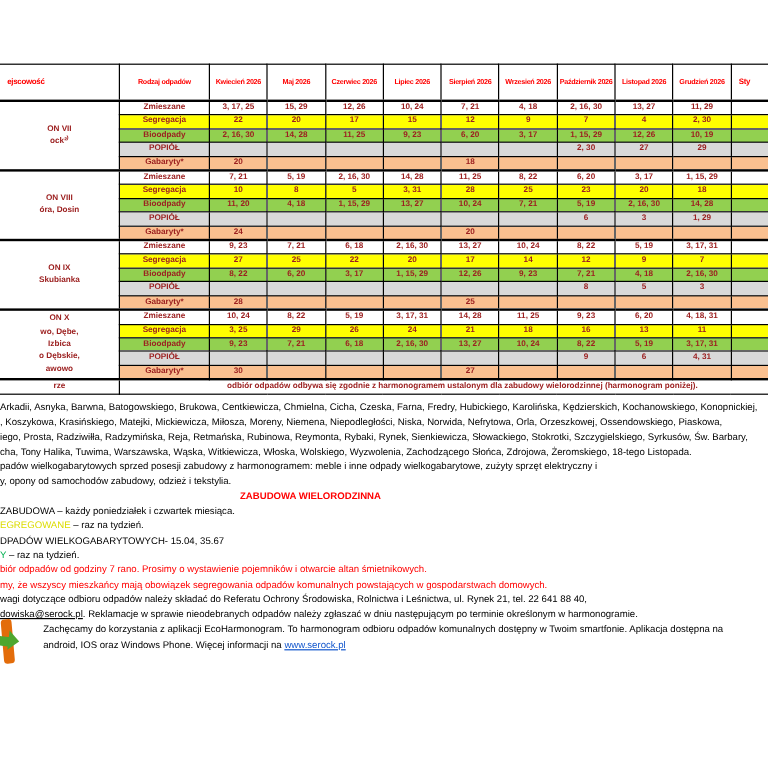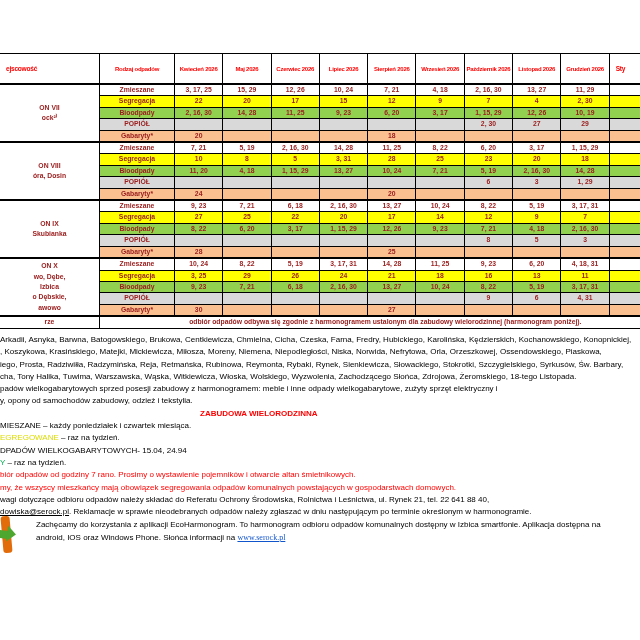--- a/index.html
+++ b/index.html
@@ -43,21 +43,21 @@
   
   .bottom{position:absolute;top:334px;left:0;width:700px;}
   .line{font-size:8px;line-height:12.3px;white-space:nowrap;color:#000;}
   .heading-line{
     font-size:8px;line-height:12.3px;color:var(--note_red);font-weight:bold;
     padding-left:200px;white-space:nowrap;
   }
   .c-yellow{color:var(--legend_yellow);text-align:right;}
   .c-green{color:var(--legend_green);}
   .c-red{color:var(--note_red);}
-  .c-blue{color:var(--link_blue);font-family:Liberation Serif, serif;}
+  .c-blue{color:var(--link_blue);}
   .u{text-decoration:underline;margin-top:20px;}
   .app-block{position:relative;margin-top:1px;}
   .app-block .line{margin-left:36px;}
   .logo{position:absolute;left:-5px;top:-4px;width:22px;height:44px;}
   .logo .bar{
     position:absolute;left:7px;top:1px;width:9px;height:37px;
     background:#E36C0A;border-radius:3px;transform:rotate(-5deg);
   }
   .logo .arrow-shaft{
     position:absolute;left:-2px;top:15px;width:15px;height:8px;
@@ -398,35 +398,35 @@
         <div class="line"><span class="">, Koszykowa, Krasińskiego, Matejki, Mickiewicza, Miłosza, Moreny, Niemena, Niepodległości, Niska, Norwida, Nefrytowa, Orla, Orzeszkowej, Ossendowskiego, Piaskowa,</span></div>
         <div class="line"><span class="">iego, Prosta, Radziwiłła, Radzymińska, Reja, Retmańska, Rubinowa, Reymonta, Rybaki, Rynek, Sienkiewicza, Słowackiego, Stokrotki, Szczygielskiego, Syrkusów, Św. Barbary,</span></div>
         <div class="line"><span class="">cha, Tony Halika, Tuwima, Warszawska, Wąska, Witkiewicza, Włoska, Wolskiego, Wyzwolenia, Zachodzącego Słońca, Zdrojowa, Żeromskiego, 18-tego Listopada.</span></div>
       </div>
     <div id="bulky">
         <div class="line"><span class="">padów wielkogabarytowych sprzed posesji zabudowy z harmonogramem: meble i inne odpady wielkogabarytowe, zużyty sprzęt elektryczny i</span></div>
         <div class="line"><span class="">y, opony od samochodów zabudowy, odzież i tekstylia.</span></div>
       </div>
     <div class="heading-line">ZABUDOWA WIELORODZINNA</div>
     <div id="legend">
-        <div class="line"><span class="">MIESZANE – każdy poniedziałek i czwartek miesiąca.</span></div>
+        <div class="line"><span class="">ZABUDOWA – każdy poniedziałek i czwartek miesiąca.</span></div>
         <div class="line"><span class="c-yellow">EGREGOWANE</span><span class=""> – raz na tydzień.</span></div>
-        <div class="line"><span class="">DPADÓW WIELKOGABARYTOWYCH- 15.04, 24.94</span></div>
+        <div class="line"><span class="">DPADÓW WIELKOGABARYTOWYCH- 15.04, 35.67</span></div>
         <div class="line"><span class="c-green">Y</span><span class=""> – raz na tydzień.</span></div>
         <div class="line"><span class="c-red">biór odpadów od godziny 7 rano. Prosimy o wystawienie pojemników i otwarcie altan śmietnikowych.</span></div>
         <div class="line"><span class="c-red">my, że wszyscy mieszkańcy mają obowiązek segregowania odpadów komunalnych powstających w gospodarstwach domowych.</span></div>
         <div class="line"><span class="">wagi dotyczące odbioru odpadów należy składać do Referatu Ochrony Środowiska, Rolnictwa i Leśnictwa, ul. Rynek 21, tel. 22 641 88 40,</span></div>
         <div class="line"><span class="u">dowiska@serock.pl</span><span class="">. Reklamacje w sprawie nieodebranych odpadów należy zgłaszać w dniu następującym po terminie określonym w harmonogramie.</span></div>
       </div>
     <div class="app-block">
       <div class="logo">
         <div class="bar"></div>
         <div class="arrow-shaft"></div>
         <div class="arrow-head"></div>
       </div>
       <div id="applines">
-          <div class="line"><span class="">Zachęcamy do korzystania z aplikacji EcoHarmonogram. To harmonogram odbioru odpadów komunalnych dostępny w Izbica smartfonie. Aplikacja dostępna na</span></div>
-          <div class="line"><span class="">android, IOS oraz Windows Phone. Słońca informacji na </span><span class="c-blue u">www.serock.pl</span></div>
+          <div class="line"><span class="">Zachęcamy do korzystania z aplikacji EcoHarmonogram. To harmonogram odbioru odpadów komunalnych dostępny w Twoim smartfonie. Aplikacja dostępna na</span></div>
+          <div class="line"><span class="">android, IOS oraz Windows Phone. Więcej informacji na </span><span class="c-blue u">www.serock.pl</span></div>
         </div>
     </div>
   </div>
 
 </div>
 
 </body></html>

